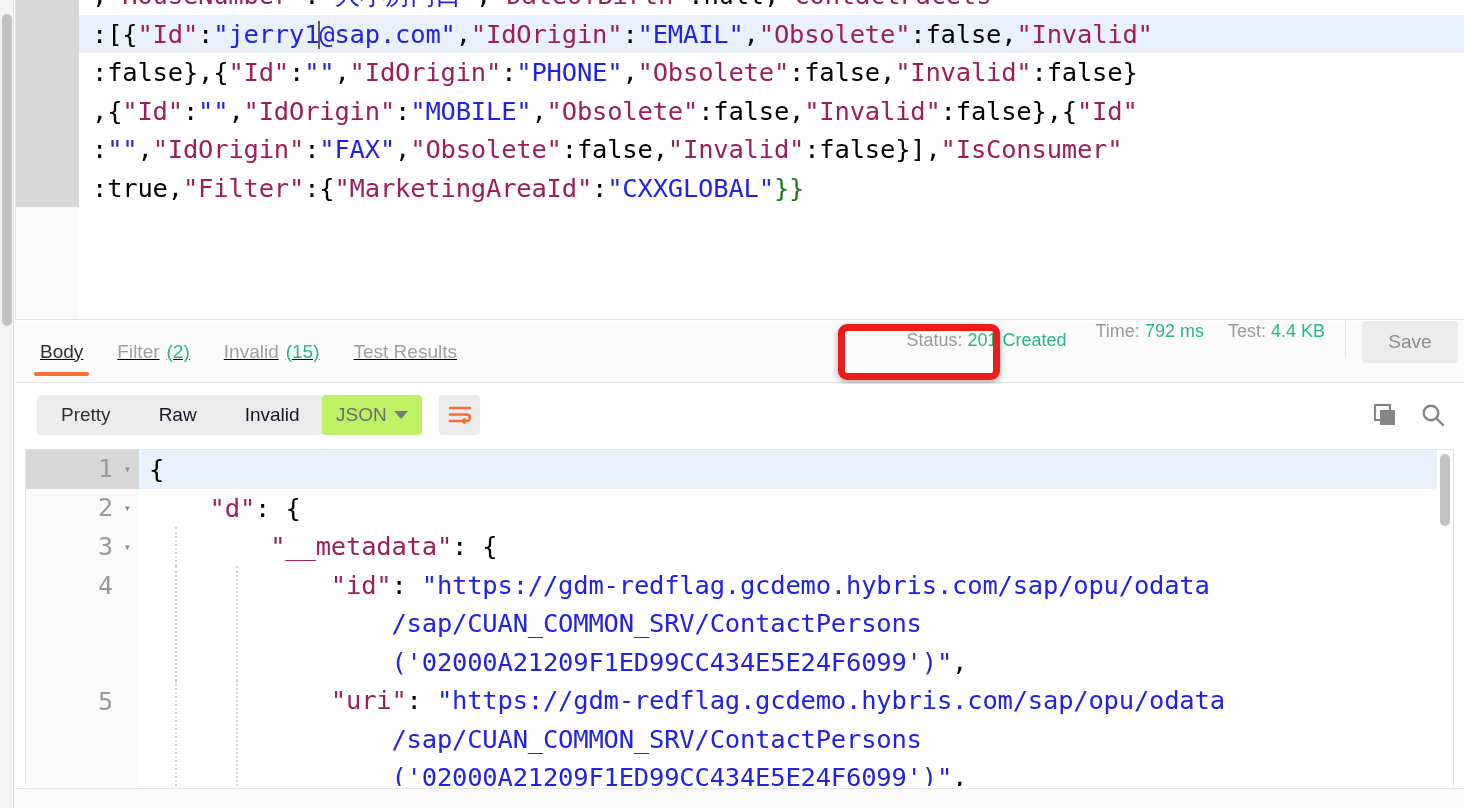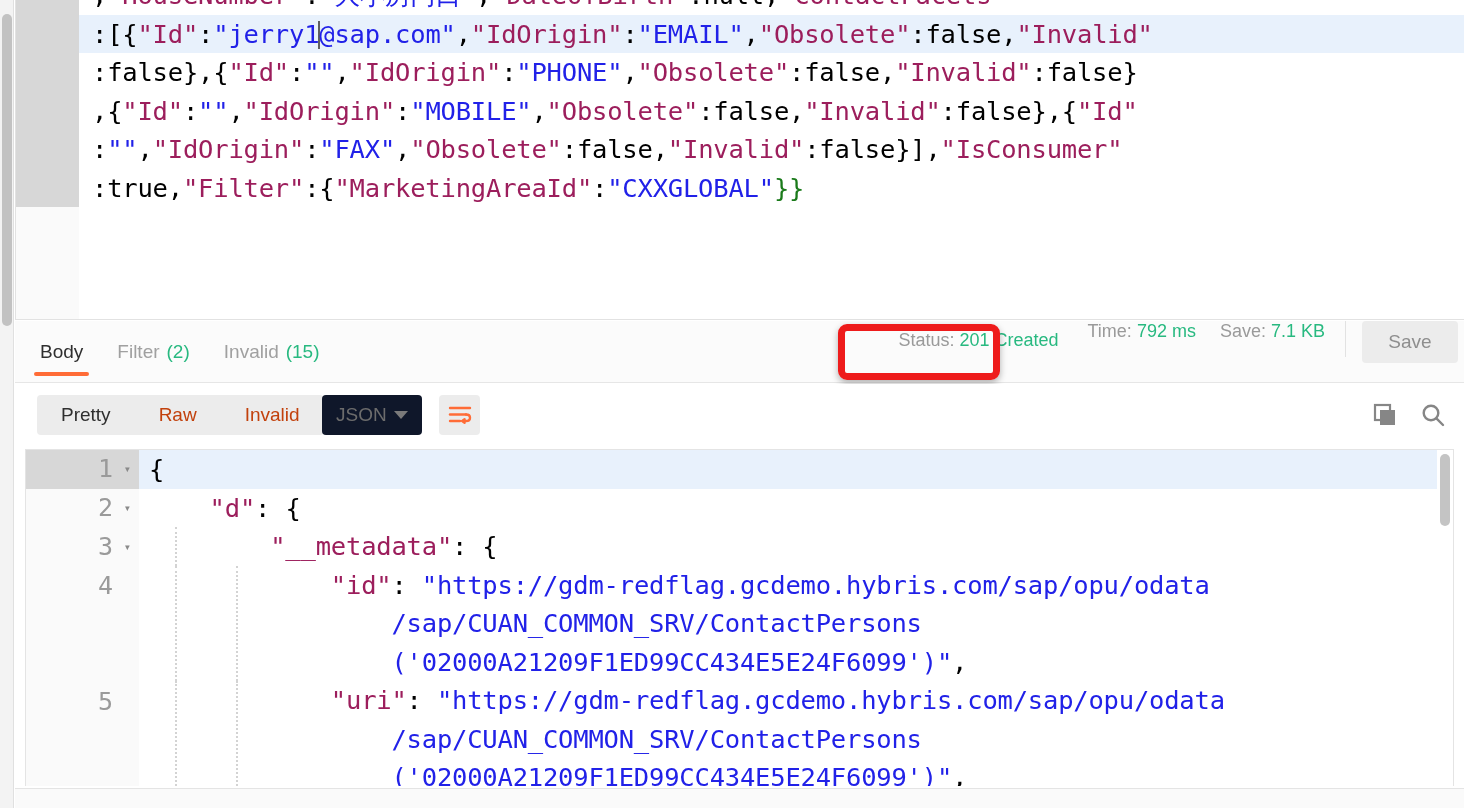--- a/index.html
+++ b/index.html
@@ -62,21 +62,21 @@
   .s   { color: #2121e8; }  
   .p   { color: #000000; }  
   .gb  { color: #1a7a1a; }  
 
   
   .meta-bar {
     position: absolute; left: 15px; top: 321px; width: 1449px; height: 62px;
     background: #fbfbfb;
     border-bottom: 1px solid #e6e6e6;
   }
-  .tabs { position: absolute; left: 8px; top: 0; height: 61px; display: flex; align-items: center; }
+  .tabs { position: absolute; left: 8px; top: 0; height: 61px; display: flex; align-items: center; text-decoration: underline; }
   .tab {
     position: relative; height: 61px; display: flex; align-items: center;
     padding: 0 17px; font-size: 19px; color: #a0a0a0; cursor: pointer;
     white-space: nowrap;
   }
   .tab.active { color: #2f2f2f; }
   .tab.active::after {
     content: ""; position: absolute; left: 11px; right: 11px; bottom: 6px;
     height: 4px; background: #ff6c37; border-radius: 2px;
   }
@@ -114,27 +114,27 @@
   .fmt-bar {
     position: absolute; left: 15px; top: 384px; width: 1449px; height: 62px;
     background: #ffffff;
   }
   .seg {
     position: absolute; left: 22px; top: 11px; height: 40px;
     background: #ececec; border-radius: 4px; display: flex; align-items: center;
   }
   .seg-item {
     height: 40px; padding: 0 24px; display: flex; align-items: center;
-    font-size: 19px; color: #c2410c; cursor: pointer; border-radius: 4px;
+    font-size: 19px; color: #0f172a; cursor: pointer; border-radius: 4px;
   }
   .seg-item.active { color: #2f2f2f; }
 
   .fmt-select {
     position: absolute; left: 307px; top: 11px; height: 40px; width: 100px;
-    background: #0f172a; border-radius: 4px; display: flex; align-items: center;
+    background: #bef264; border-radius: 4px; display: flex; align-items: center;
     padding: 0 14px; font-size: 19px; color: #6c6c6c; cursor: pointer;
     justify-content: space-between;
   }
   .caret-dn {
     width: 0; height: 0; border-left: 7px solid transparent;
     border-right: 7px solid transparent; border-top: 8px solid #7a7a7a;
   }
   .wrap-btn {
     position: absolute; left: 424px; top: 11px; width: 41px; height: 40px;
     background: #ececec; border-radius: 4px; display: flex;
@@ -219,26 +219,29 @@
           <span>Body</span>
         </div>
         <div class="tab">
           <span>Filter</span>
           <span class="cnt">(2)</span>
         </div>
         <div class="tab">
           <span>Invalid</span>
           <span class="cnt">(15)</span>
         </div>
+        <div class="tab">
+          <span>Test Results</span>
+        </div>
       </div>
 
     <div class="meta-right">
       <span class="stat-group stat-status"><span>Status:</span> <span class="val">201 Created</span></span>
       <span class="stat-group stat-time"><span>Time:</span> <span class="val">792 ms</span></span>
-      <span class="stat-group stat-size"><span>Save:</span> <span class="val">7.1 KB</span></span>
+      <span class="stat-group stat-size"><span>Test:</span> <span class="val">4.4 KB</span></span>
       <div class="vsep"></div>
       <button class="mbtn">Save</button>
     </div>
   </div>
   <div class="status-ring"></div>
 
   <div class="fmt-bar">
     <div class="seg" id="view-seg">
         <div class="seg-item active">Pretty</div>
         <div class="seg-item">Raw</div>

